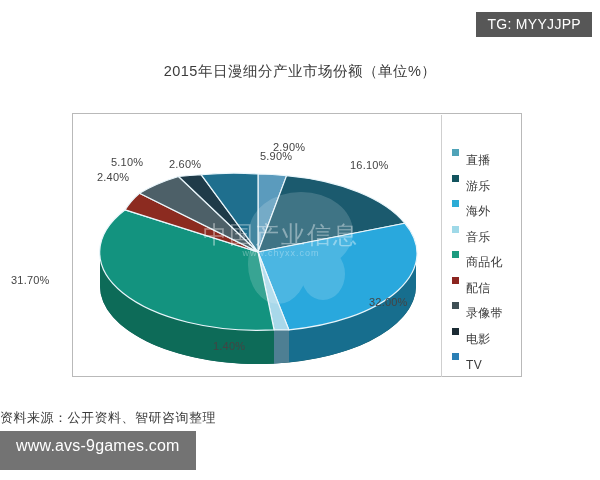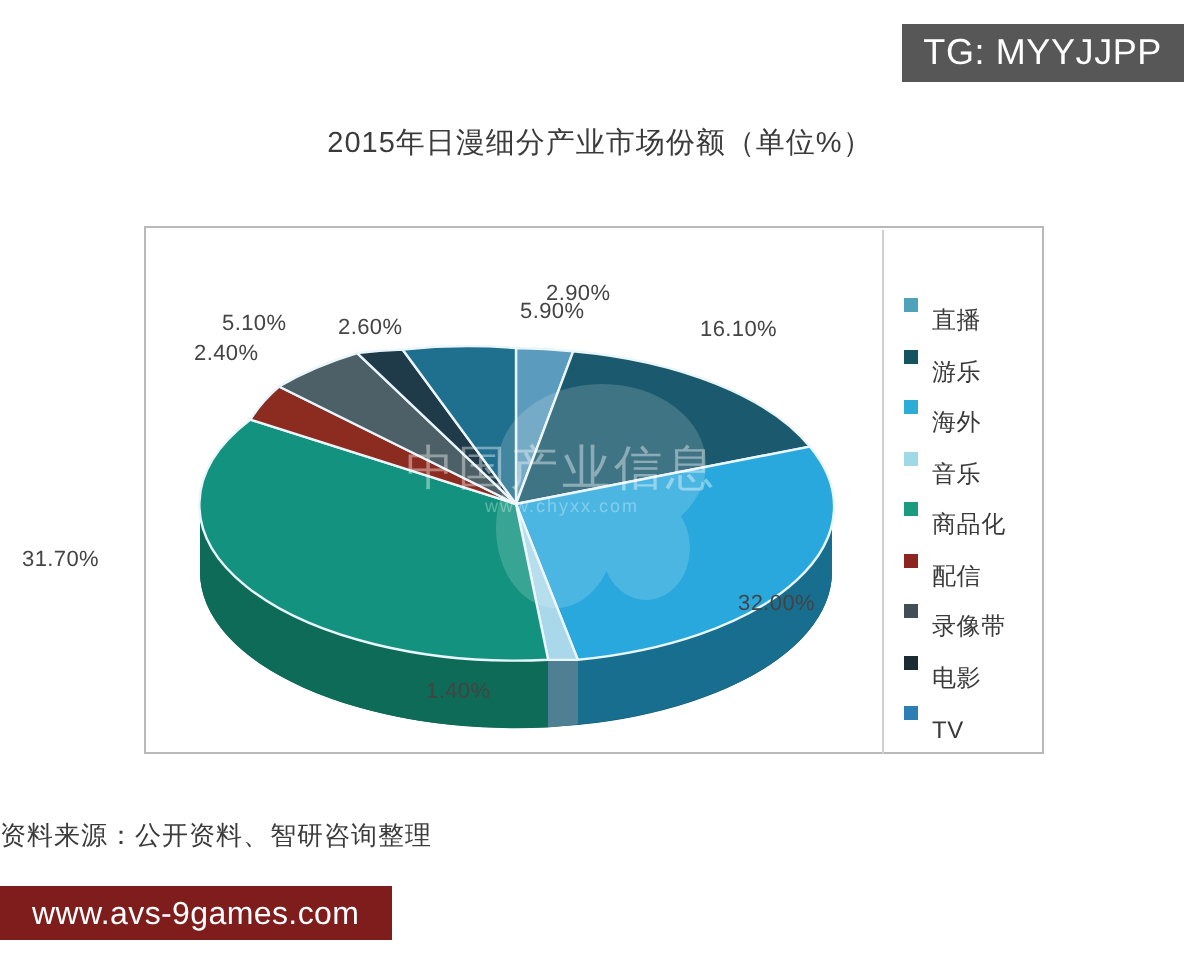--- a/index.html
+++ b/index.html
@@ -13,36 +13,36 @@
     font-family: "Liberation Sans", sans-serif;
     -webkit-font-smoothing: antialiased;
   }
 
   
   #tg-tag {
     position: absolute;
     top: 12px; right: 8px;
     background: #575757;
     color: #ffffff;
-    font-size: 18px;
+    font-size: 14px;
     letter-spacing: 0.3px;
     padding: 5px 11px 6px 11px;
     line-height: 1;
     white-space: nowrap;
   }
 
   
   #site-watermark {
     position: absolute;
     left: 0px; bottom: 10px;
-    background: #7f1d1d;
+    background: #737373;
     color: #ffffff;
     font-size: 16px;
     letter-spacing: 0.2px;
-    padding: 7px 16px 4px 16px;
+    padding: 7px 16px 16px 16px;
     line-height: 1;
     white-space: nowrap;
   }
 
   
   #chart-title {
     position: absolute;
     top: 62px; left: 0; right: 0;
     text-align: center;
     font-size: 14.5px;

